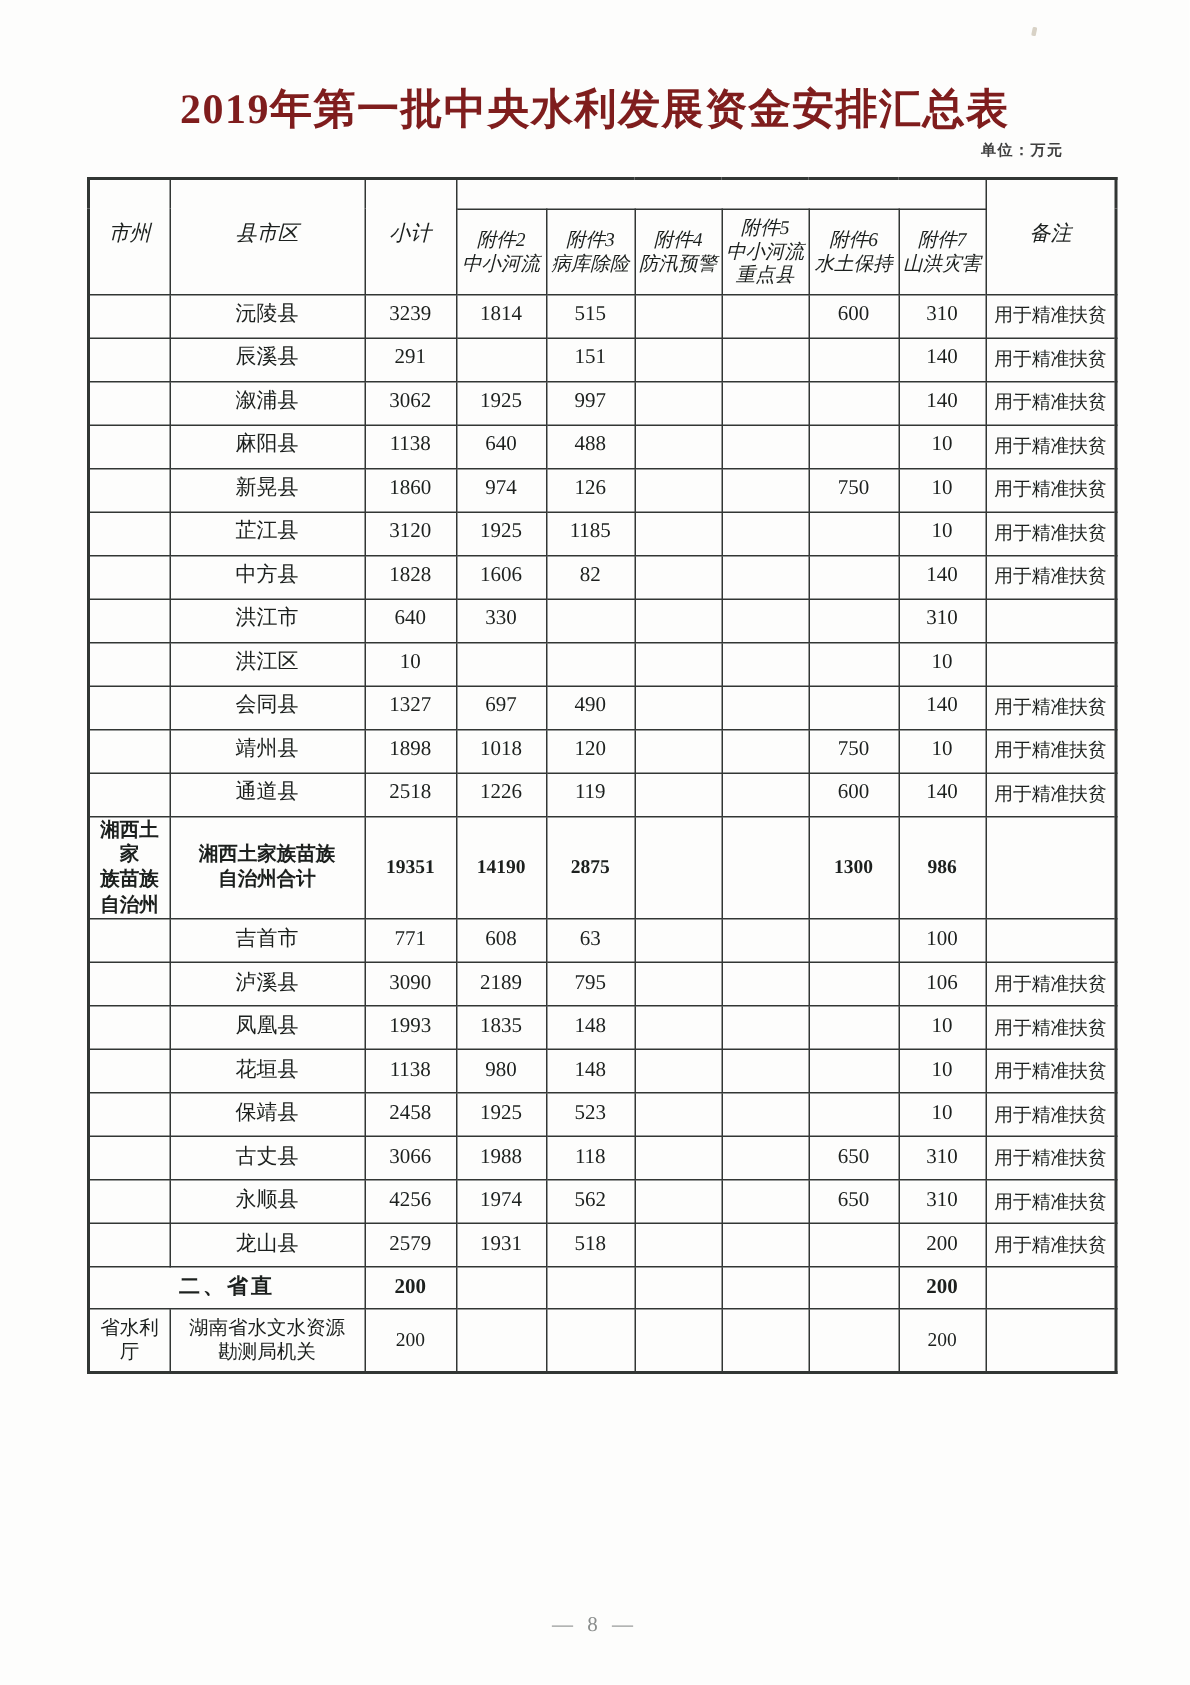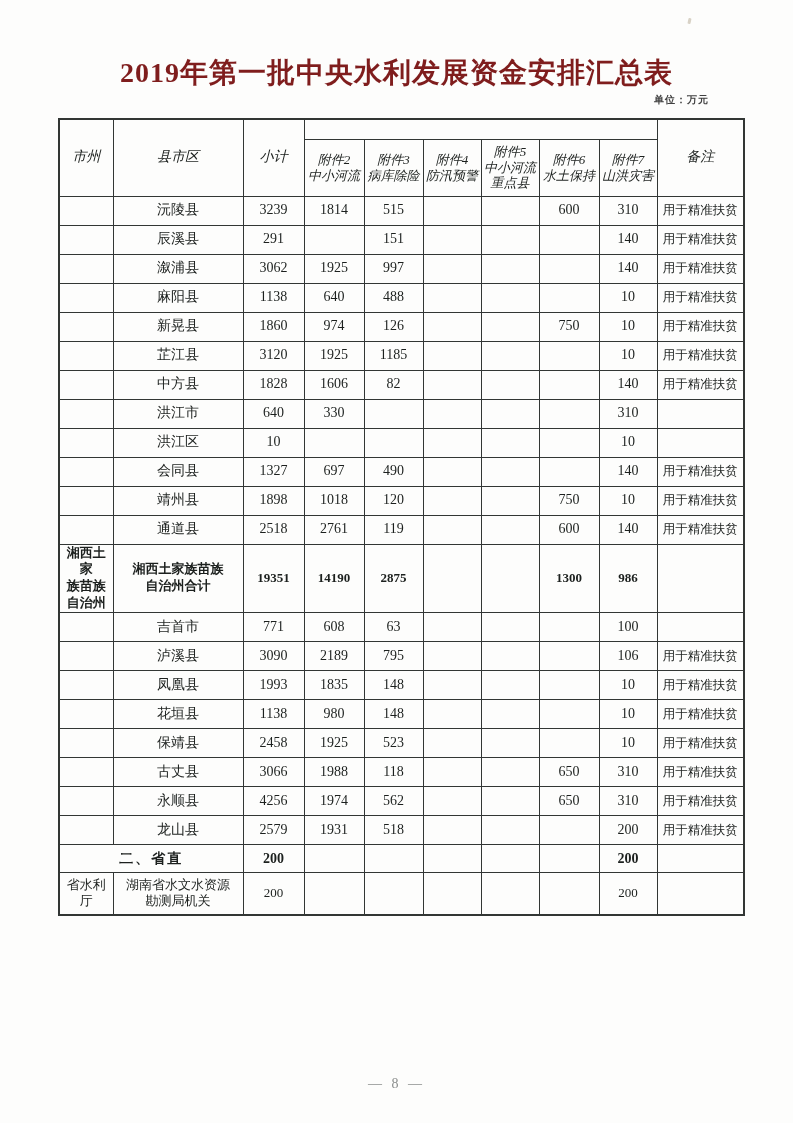--- a/index.html
+++ b/index.html
@@ -242,21 +242,21 @@
           <td></td>
           <td></td>
           <td>750</td>
           <td>10</td>
           <td class="remark-cell">用于精准扶贫</td>
         </tr>
         <tr class="normal">
           <td></td>
           <td>通道县</td>
           <td>2518</td>
-          <td>2761</td>
+          <td>1226</td>
           <td>119</td>
           <td></td>
           <td></td>
           <td>600</td>
           <td>140</td>
           <td class="remark-cell">用于精准扶贫</td>
         </tr>
         <tr class="tall bold">
           <td>湘西土家
 族苗族

